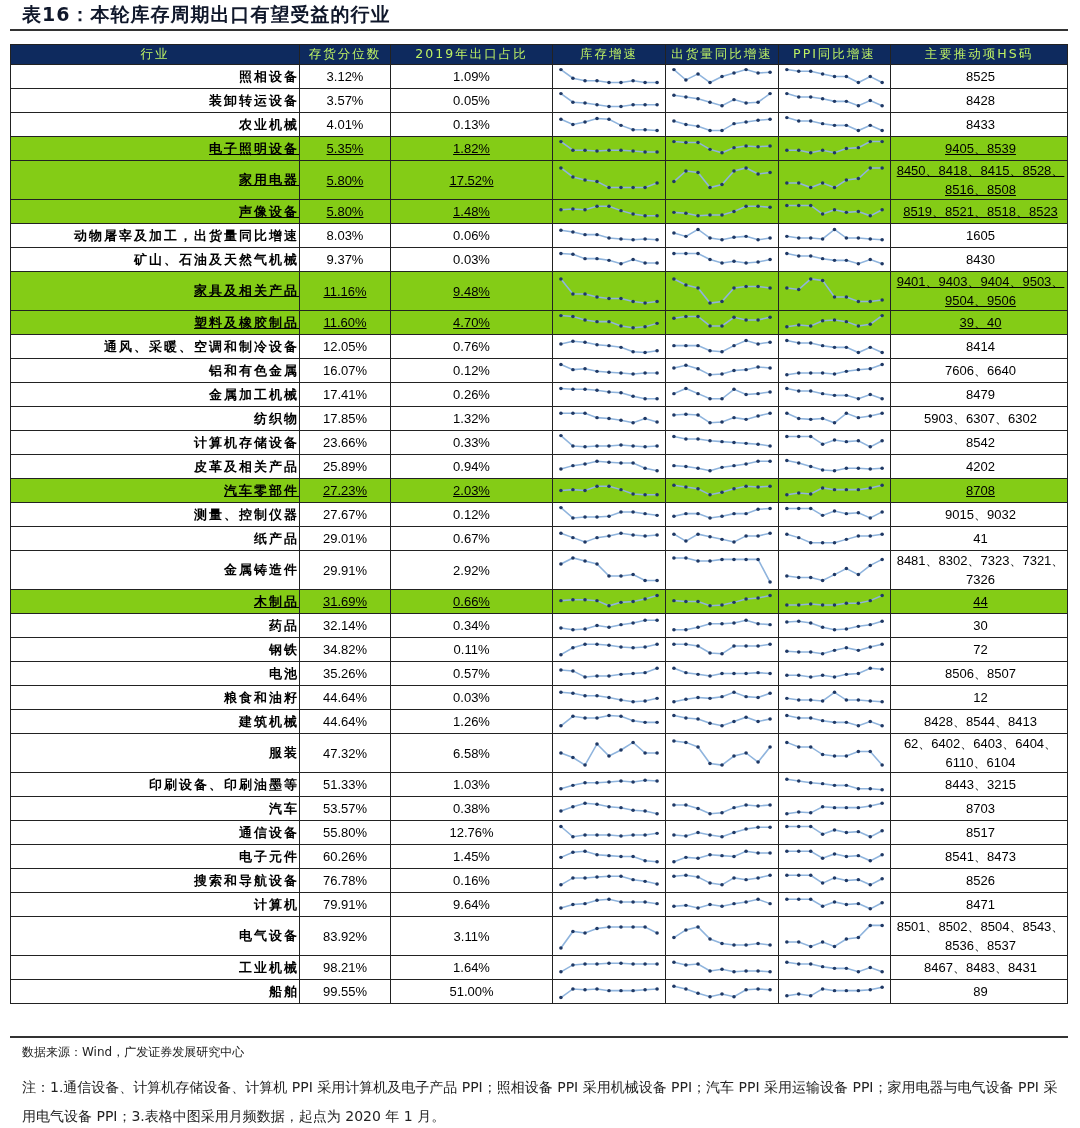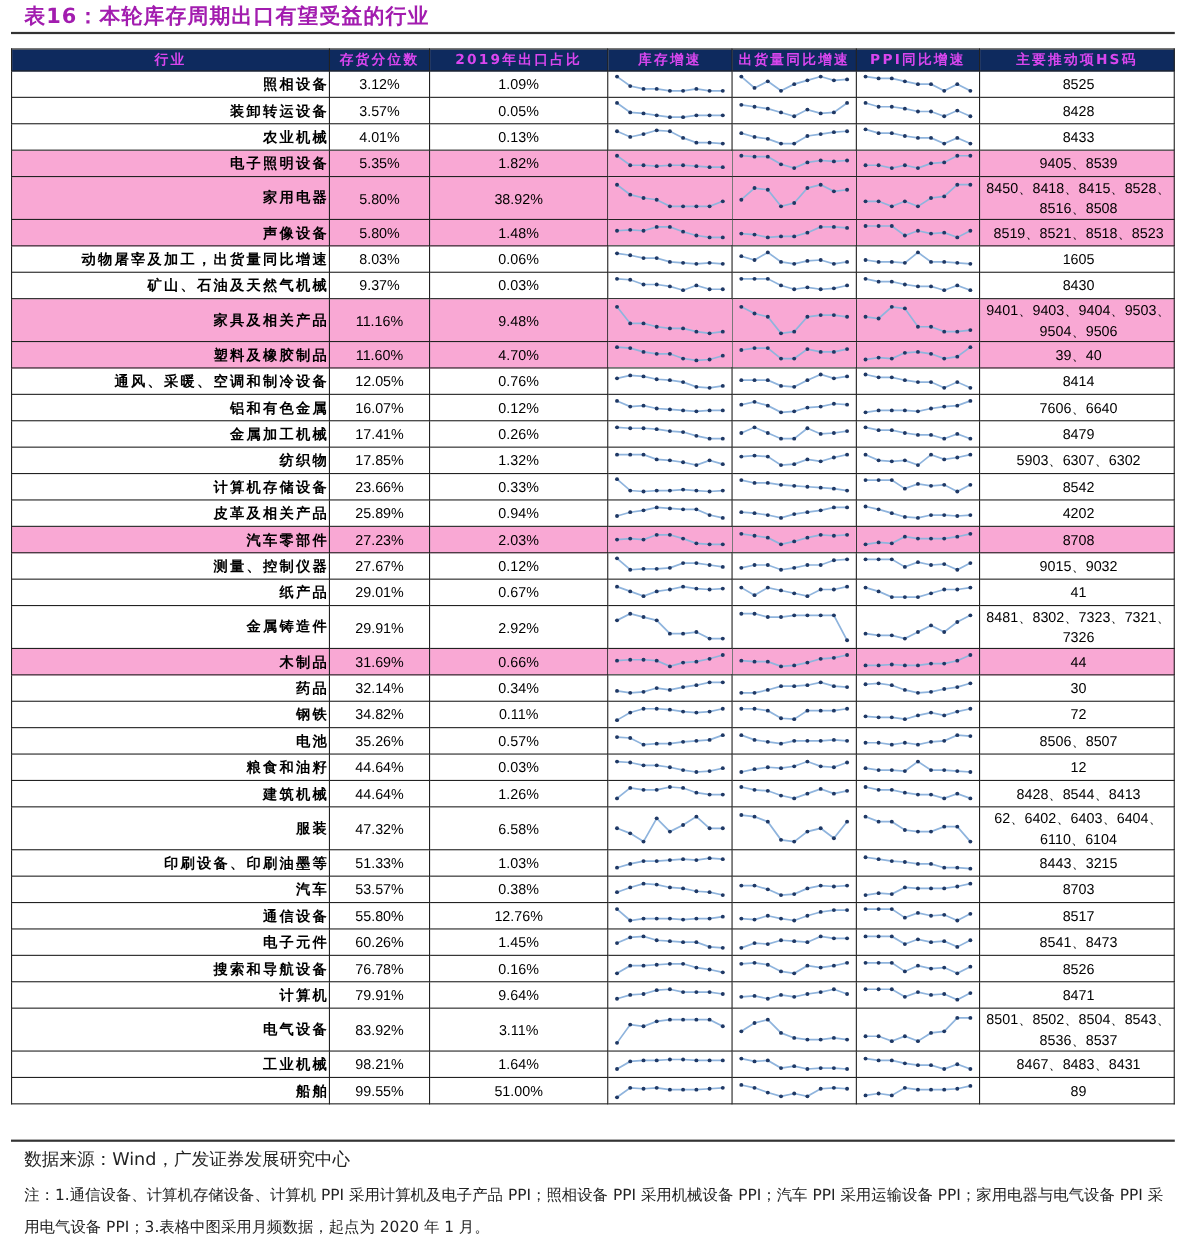--- a/index.html
+++ b/index.html
@@ -1,31 +1,31 @@
 <!DOCTYPE html>
 <html><head>
 <meta charset="utf-8">
 <style>
   html, body { margin:0; padding:0; background:#ffffff; }
   body { width:1080px; height:1128px; position:relative; overflow:hidden; font-family:"DejaVu Sans", sans-serif; color:#000; }
-  .title { position:absolute; left:22px; top:2px; font-size:19px; font-weight:bold; color:#a21caf; letter-spacing:1px; }
+  .title { position:absolute; left:22px; top:2px; font-size:19px; font-weight:bold; color:#0f172a; letter-spacing:1px; }
   .title-rule { position:absolute; left:10px; right:12px; top:29px; height:2px; background:#333; }
   table.main { position:absolute; left:10px; top:44px; width:1057px; border-collapse:collapse; table-layout:fixed; }
   table.main th, table.main td { border:1.5px solid #222; padding:0; }
-  table.main th { background:#0e2a5e; color:#d946ef; font-size:12.5px; font-weight:bold; height:19px; letter-spacing:2px;margin-left:48px; }
+  table.main th { background:#0e2a5e; color:#bef264; font-size:12.5px; font-weight:normal; height:19px; letter-spacing:2px;margin-left:48px; }
   table.main td { font-size:13px; height:23px; }
   table.main tr.tall td { height:36px; }
-  table.main tr.hl td { background:#f9a8d4; }
+  table.main tr.hl td { background:#84cc16;text-decoration:underline; }
   td.name { text-align:right; font-weight:bold; letter-spacing:2px; font-family:"DejaVu Serif", serif; font-size:12.5px;margin-left:44px; }
   td.num { text-align:center; font-family:"Liberation Sans", sans-serif; font-size:14px; }
   td.hs { text-align:center; padding-left:3px !important; font-family:"Liberation Sans", sans-serif; font-size:14px; line-height:19px; }
   td.spark { position:relative; }
   td.spark svg { display:block; width:100%; height:100%; }
   .bottom-rule { position:absolute; left:10px; right:12px; top:1036px; height:2px; background:#333; }
-  .src { position:absolute; left:22px; top:1044px; font-size:16px; color:#222; }
+  .src { position:absolute; left:22px; top:1044px; font-size:12px; color:#222; }
   .note { position:absolute; left:22px; top:1073px; width:1040px; font-size:14px; color:#222; line-height:29px; }
 </style>
 </head>
 <body>
 
 <div class="title">表16：本轮库存周期出口有望受益的行业</div>
 <div class="title-rule"></div>
 
 <table class="main">
   <colgroup>
@@ -237,21 +237,21 @@
             <circle cx="80.8" cy="11.1" r="1.8" fill="#1f3864"></circle>
             <circle cx="92.9" cy="4.8" r="1.8" fill="#1f3864"></circle>
             <circle cx="105.0" cy="4.8" r="1.8" fill="#1f3864"></circle>
           </svg>
         </td>
         <td class="hs">9405、8539</td>
       </tr>
       <tr class="hl tall">
         <td class="name">家用电器</td>
         <td class="num">5.80%</td>
-        <td class="num">38.92%</td>
+        <td class="num">17.52%</td>
         <td class="spark">
           <svg viewBox="0 0 113 37" preserveAspectRatio="none">
             <polyline points="8.0,6.1 20.1,15.4 32.3,18.5 44.4,20.1 56.5,26.3 68.6,26.3 80.8,26.3 92.9,26.3 105.0,21.6" fill="none" stroke="#8fb4dd" stroke-width="1.6"></polyline>
             <circle cx="8.0" cy="6.1" r="1.8" fill="#1f3864"></circle>
             <circle cx="20.1" cy="15.4" r="1.8" fill="#1f3864"></circle>
             <circle cx="32.3" cy="18.5" r="1.8" fill="#1f3864"></circle>
             <circle cx="44.4" cy="20.1" r="1.8" fill="#1f3864"></circle>
             <circle cx="56.5" cy="26.3" r="1.8" fill="#1f3864"></circle>
             <circle cx="68.6" cy="26.3" r="1.8" fill="#1f3864"></circle>
             <circle cx="80.8" cy="26.3" r="1.8" fill="#1f3864"></circle>

